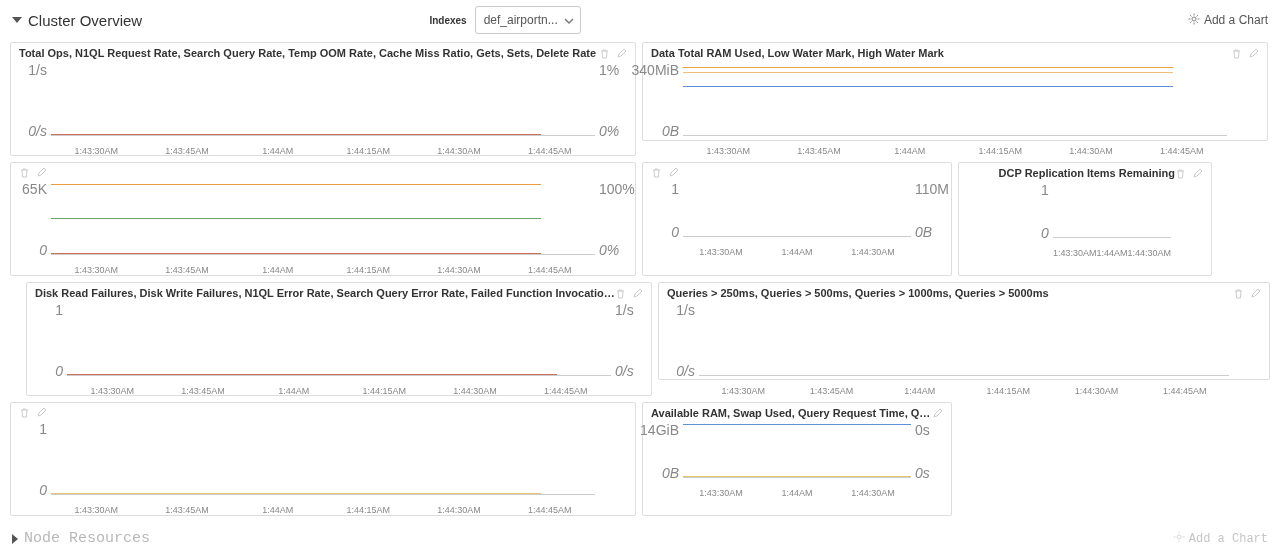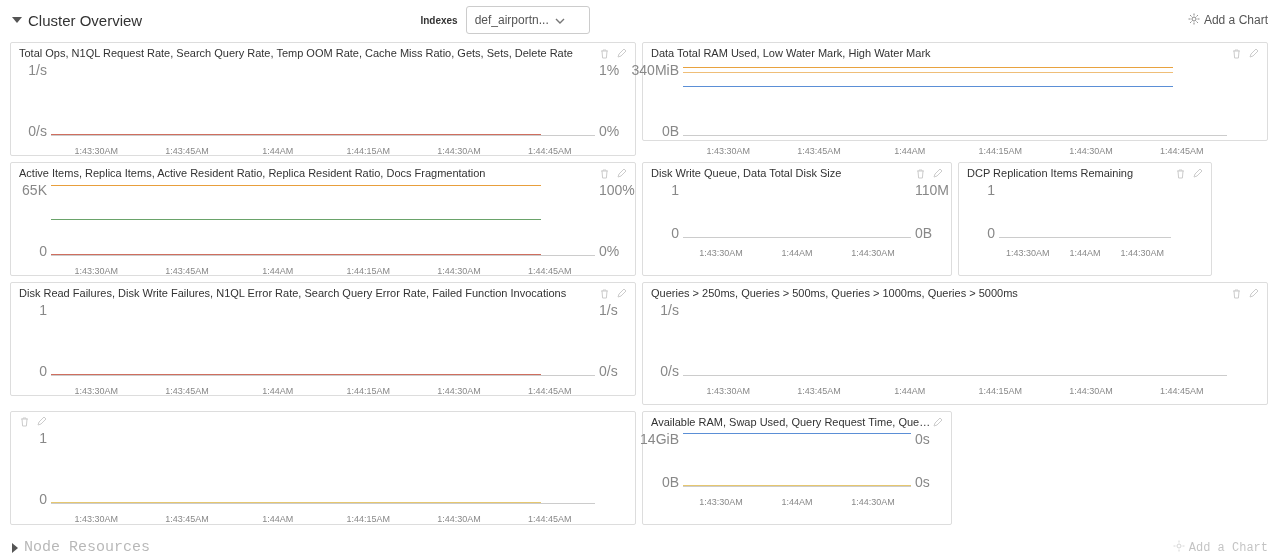--- a/index.html
+++ b/index.html
@@ -36,21 +36,21 @@
   .indexes-label {
     font-size: 10px;
     font-weight: 600;
     color: #333;
   }
   .dropdown {
     display: inline-flex;
     align-items: center;
     border: 1px solid #ccc;
     border-radius: 3px;
-    padding: 4px 24px 4px 8px;
+    padding: 4px 6px 4px 8px;
     min-width: 88px;
     height: 28px;
     background: #fff;
     cursor: pointer;
     font-size: 12px;
     color: #555;
   }
   .dropdown .dd-text { flex: 1; white-space: nowrap; overflow: hidden; text-overflow: ellipsis; }
   .add-chart-btn {
     display: inline-flex;
@@ -77,21 +77,21 @@
     background: #fff;
     display: flex;
     flex-direction: column;
   }
   .panel-header {
     display: flex;
     align-items: center;
     padding: 4px 8px 3px 8px;
     font-size: 11px;
     color: #333;
-    font-weight: 400;
+    font-weight: 700;
   }
   .panel-title {
     flex: 1;
     white-space: nowrap;
     overflow: hidden;
     text-overflow: ellipsis;
   }
   .panel-actions {
     display: flex;
     gap: 6px;
@@ -112,21 +112,21 @@
   }
   .plot.tall { height: 72px; }
   .plot.short { height: 54px; }
   .yl-top, .yl-bot {
     position: absolute;
     font-size: 14px;
     color: #888;
     white-space: nowrap;
   }
   .yl-top { top: -2px; }
-  .yl-bot { bottom: -4px; }
+  .yl-bot { bottom: -4px; font-style: italic; }
   .yl-left { right: 100%; padding-right: 4px; text-align: right; left: auto; }
   .yl-right { left: 100%; padding-left: 4px; }
   .hline {
     position: absolute;
     left: 0;
     right: 10%;
     height: 0;
     border-top-width: 1px;
     border-top-style: solid;
   }
@@ -261,21 +261,20 @@
             <span>1:44:30AM</span>
             <span>1:44:45AM</span>
         </div>
       </div>
     </div>
   </div>
 
   <div class="row">
     <div class="panel" style="width:626px;height:114px;">
       <div class="panel-header">
-        <span class="panel-title">Active Items, Replica Items, Active Resident Ratio, Replica Resident Ratio, Docs Fragmentation</span>
         <span class="panel-actions">
           <span class="del-ico">
               <svg width="11" height="11" viewBox="0 0 11 11">
                 <path d="M2 3h7M4 3V2h3v1M3 3l.6 7h3.8l.6-7" stroke="#ccc" fill="none"></path>
               </svg>
             </span>
           <span class="edit-ico">
               <svg width="11" height="11" viewBox="0 0 11 11">
                 <path d="M2 9l1-3 5-5 2 2-5 5-3 1z" stroke="#ccc" fill="none"></path>
               </svg>
@@ -298,21 +297,20 @@
             <span>1:44AM</span>
             <span>1:44:15AM</span>
             <span>1:44:30AM</span>
             <span>1:44:45AM</span>
         </div>
       </div>
     </div>
 
     <div class="panel" style="width:310px;height:114px;">
       <div class="panel-header">
-        <span class="panel-title">Disk Write Queue, Data Total Disk Size</span>
         <span class="panel-actions">
           <span class="del-ico">
               <svg width="11" height="11">
                 <path d="M2 3h7M4 3V2h3v1M3 3l.6 7h3.8l.6-7" stroke="#ccc" fill="none"></path>
               </svg>
             </span>
           <span class="edit-ico">
               <svg width="11" height="11">
                 <path d="M2 9l1-3 5-5 2 2-5 5-3 1z" stroke="#ccc" fill="none"></path>
               </svg>
@@ -327,21 +325,21 @@
           <span class="yl-bot yl-right">0B</span>
         </div>
         <div class="xaxis">
           <span>1:43:30AM</span>
             <span>1:44AM</span>
             <span>1:44:30AM</span>
         </div>
       </div>
     </div>
 
-    <div class="panel" style="width:254px;height:114px;">
+    <div class="panel" style="width:254px;height:114px;align-items:flex-end;">
       <div class="panel-header">
         <span class="panel-title">DCP Replication Items Remaining</span>
         <span class="panel-actions">
           <span class="del-ico">
               <svg width="11" height="11">
                 <path d="M2 3h7M4 3V2h3v1M3 3l.6 7h3.8l.6-7" stroke="#ccc" fill="none"></path>
               </svg>
             </span>
           <span class="edit-ico">
               <svg width="11" height="11">
@@ -358,21 +356,21 @@
         <div class="xaxis">
           <span>1:43:30AM</span>
             <span>1:44AM</span>
             <span>1:44:30AM</span>
         </div>
       </div>
     </div>
   </div>
 
   <div class="row">
-    <div class="panel" style="width:626px;height:114px;">
+    <div class="panel" style="width:626px;height:114px;margin-left:16px;">
       <div class="panel-header">
         <span class="panel-title">Disk Read Failures, Disk Write Failures, N1QL Error Rate, Search Query Error Rate, Failed Function Invocations</span>
         <span class="panel-actions">
           <span class="del-ico">
               <svg width="11" height="11">
                 <path d="M2 3h7M4 3V2h3v1M3 3l.6 7h3.8l.6-7" stroke="#ccc" fill="none"></path>
               </svg>
             </span>
           <span class="edit-ico">
               <svg width="11" height="11">
@@ -392,21 +390,21 @@
         <div class="xaxis">
           <span>1:43:30AM</span>
             <span>1:43:45AM</span>
             <span>1:44AM</span>
             <span>1:44:15AM</span>
             <span>1:44:30AM</span>
             <span>1:44:45AM</span>
         </div>
       </div>
     </div>
-    <div class="panel" style="width:626px;height:123px;">
+    <div class="panel" style="width:626px;height:98px;">
       <div class="panel-header">
         <span class="panel-title">Queries &gt; 250ms, Queries &gt; 500ms, Queries &gt; 1000ms, Queries &gt; 5000ms</span>
         <span class="panel-actions">
           <span class="del-ico">
               <svg width="11" height="11">
                 <path d="M2 3h7M4 3V2h3v1M3 3l.6 7h3.8l.6-7" stroke="#ccc" fill="none"></path>
               </svg>
             </span>
           <span class="edit-ico">
               <svg width="11" height="11">

